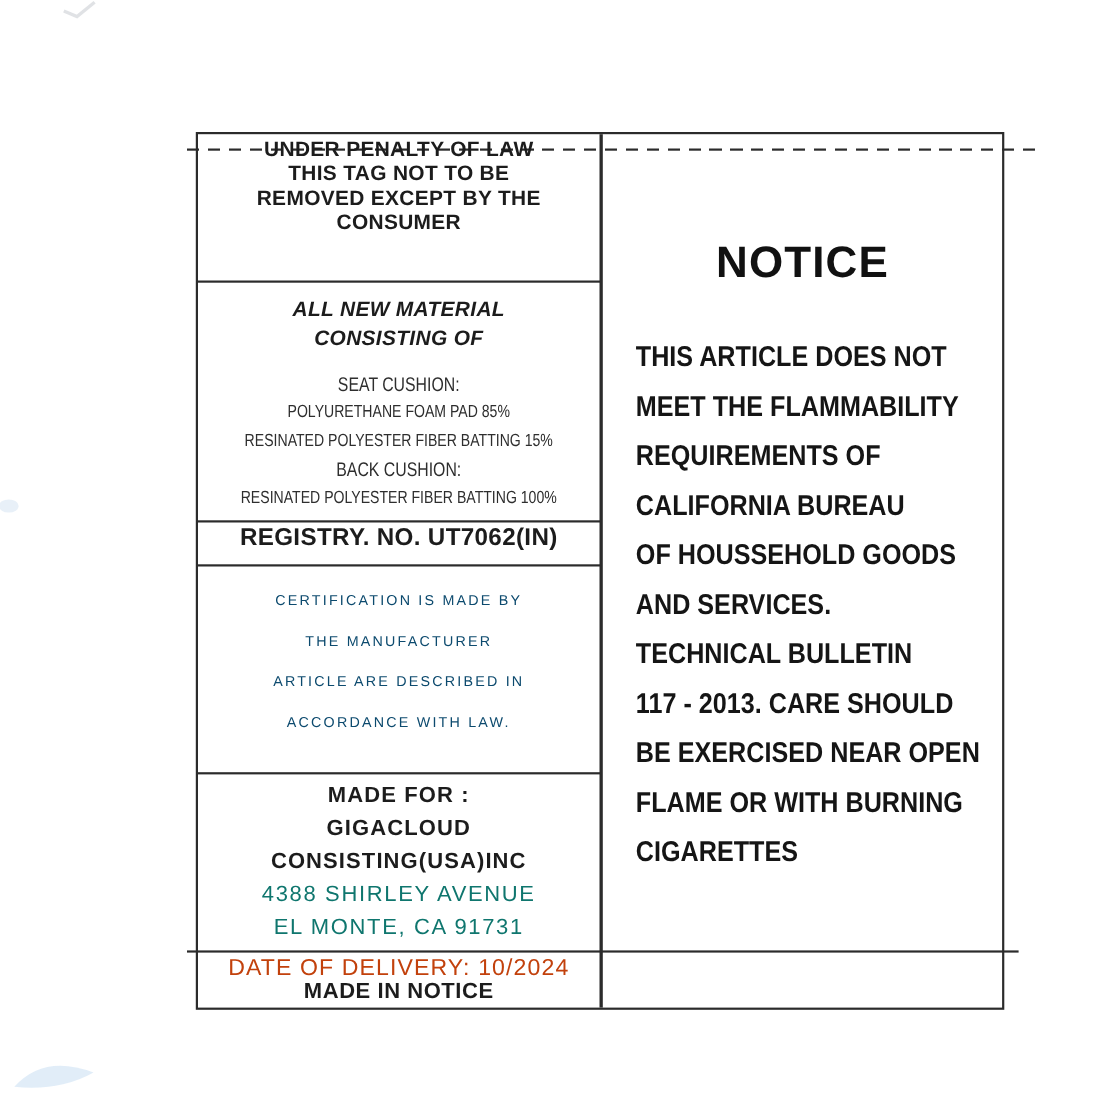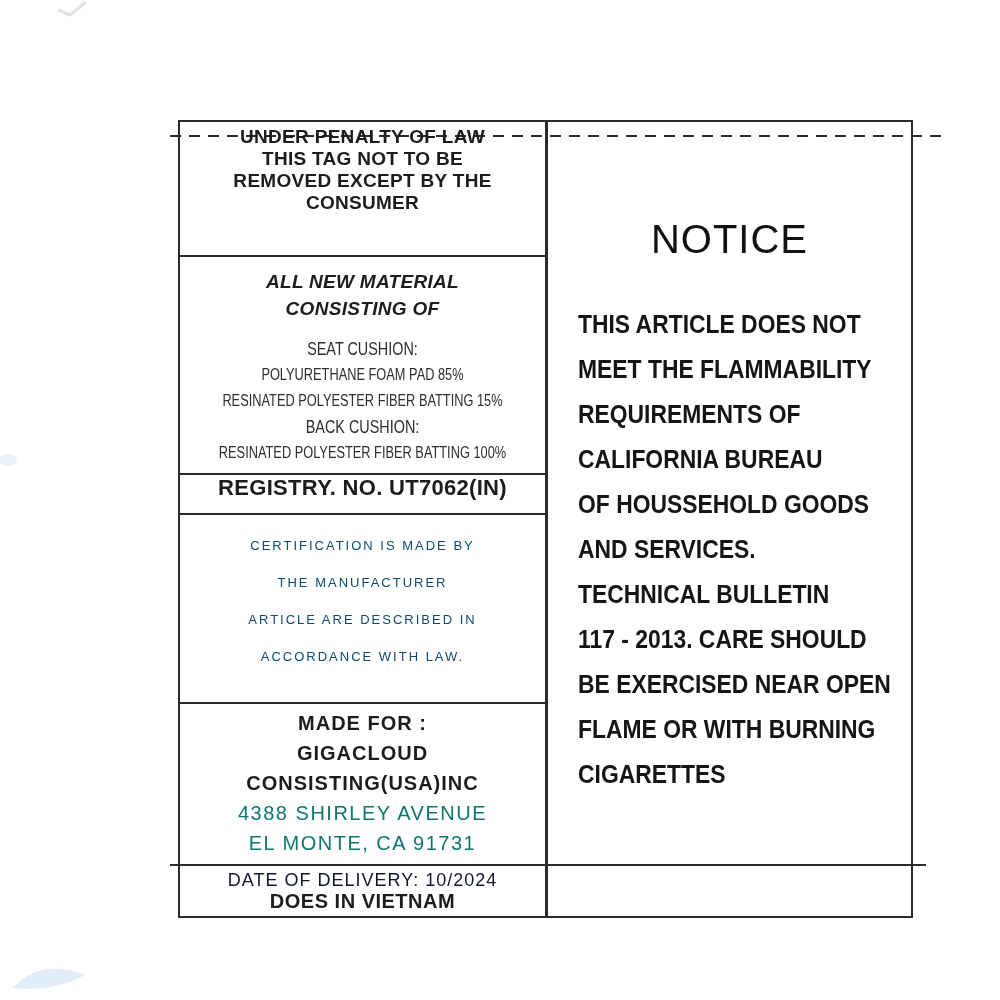--- a/index.html
+++ b/index.html
@@ -104,23 +104,23 @@
   .madefor {
     top: 586px;
     font-size: 20px;
     line-height: 30px;
     letter-spacing: 1.5px;
   }
   .madefor .b { font-weight: bold; letter-spacing: 1px; }
   .madefor .addr { color: #0f766e; }
   .delivery { top: 748px; }
   .delivery .date {
-    font-size: 18px;
+    font-size: 21px;
     letter-spacing: 1px;
-    color: #0f172a;
+    color: #c2410c;
     line-height: 20px;
   }
   .delivery .origin {
     font-size: 20px;
     font-weight: bold;
     letter-spacing: 0.5px;
     line-height: 23px;
   }
 
   
@@ -131,21 +131,21 @@
     width: 363px;
     height: 742px;
   }
   .notice-title {
     position: absolute;
     top: 95px;
     left: 0;
     width: 100%;
     text-align: center;
     font-size: 40px;
-    font-weight: normal;
+    font-weight: bold;
     letter-spacing: 1px;
     color: #111111;
   }
   .notice-body {
     position: absolute;
     top: 180px;
     left: 30px;
     font-size: 26px;
     font-weight: bold;
     line-height: 45px;
@@ -215,21 +215,21 @@
   <div class="lblock madefor">
     <div class="b">MADE FOR :</div>
     <div class="b">GIGACLOUD</div>
     <div class="b">CONSISTING(USA)INC</div>
     <div class="addr">4388 SHIRLEY AVENUE</div>
     <div class="addr">EL MONTE, CA 91731</div>
   </div>
 
   <div class="lblock delivery">
     <div class="date">DATE OF DELIVERY: 10/2024</div>
-    <div class="origin">DOES IN VIETNAM</div>
+    <div class="origin">MADE IN NOTICE</div>
   </div>
 
   <div class="notice-panel">
     <div class="notice-title">NOTICE</div>
     <div class="notice-body">
       <div>THIS ARTICLE DOES NOT</div>
       <div>MEET THE FLAMMABILITY</div>
       <div>REQUIREMENTS OF</div>
       <div>CALIFORNIA BUREAU</div>
       <div>OF HOUSSEHOLD GOODS</div>

